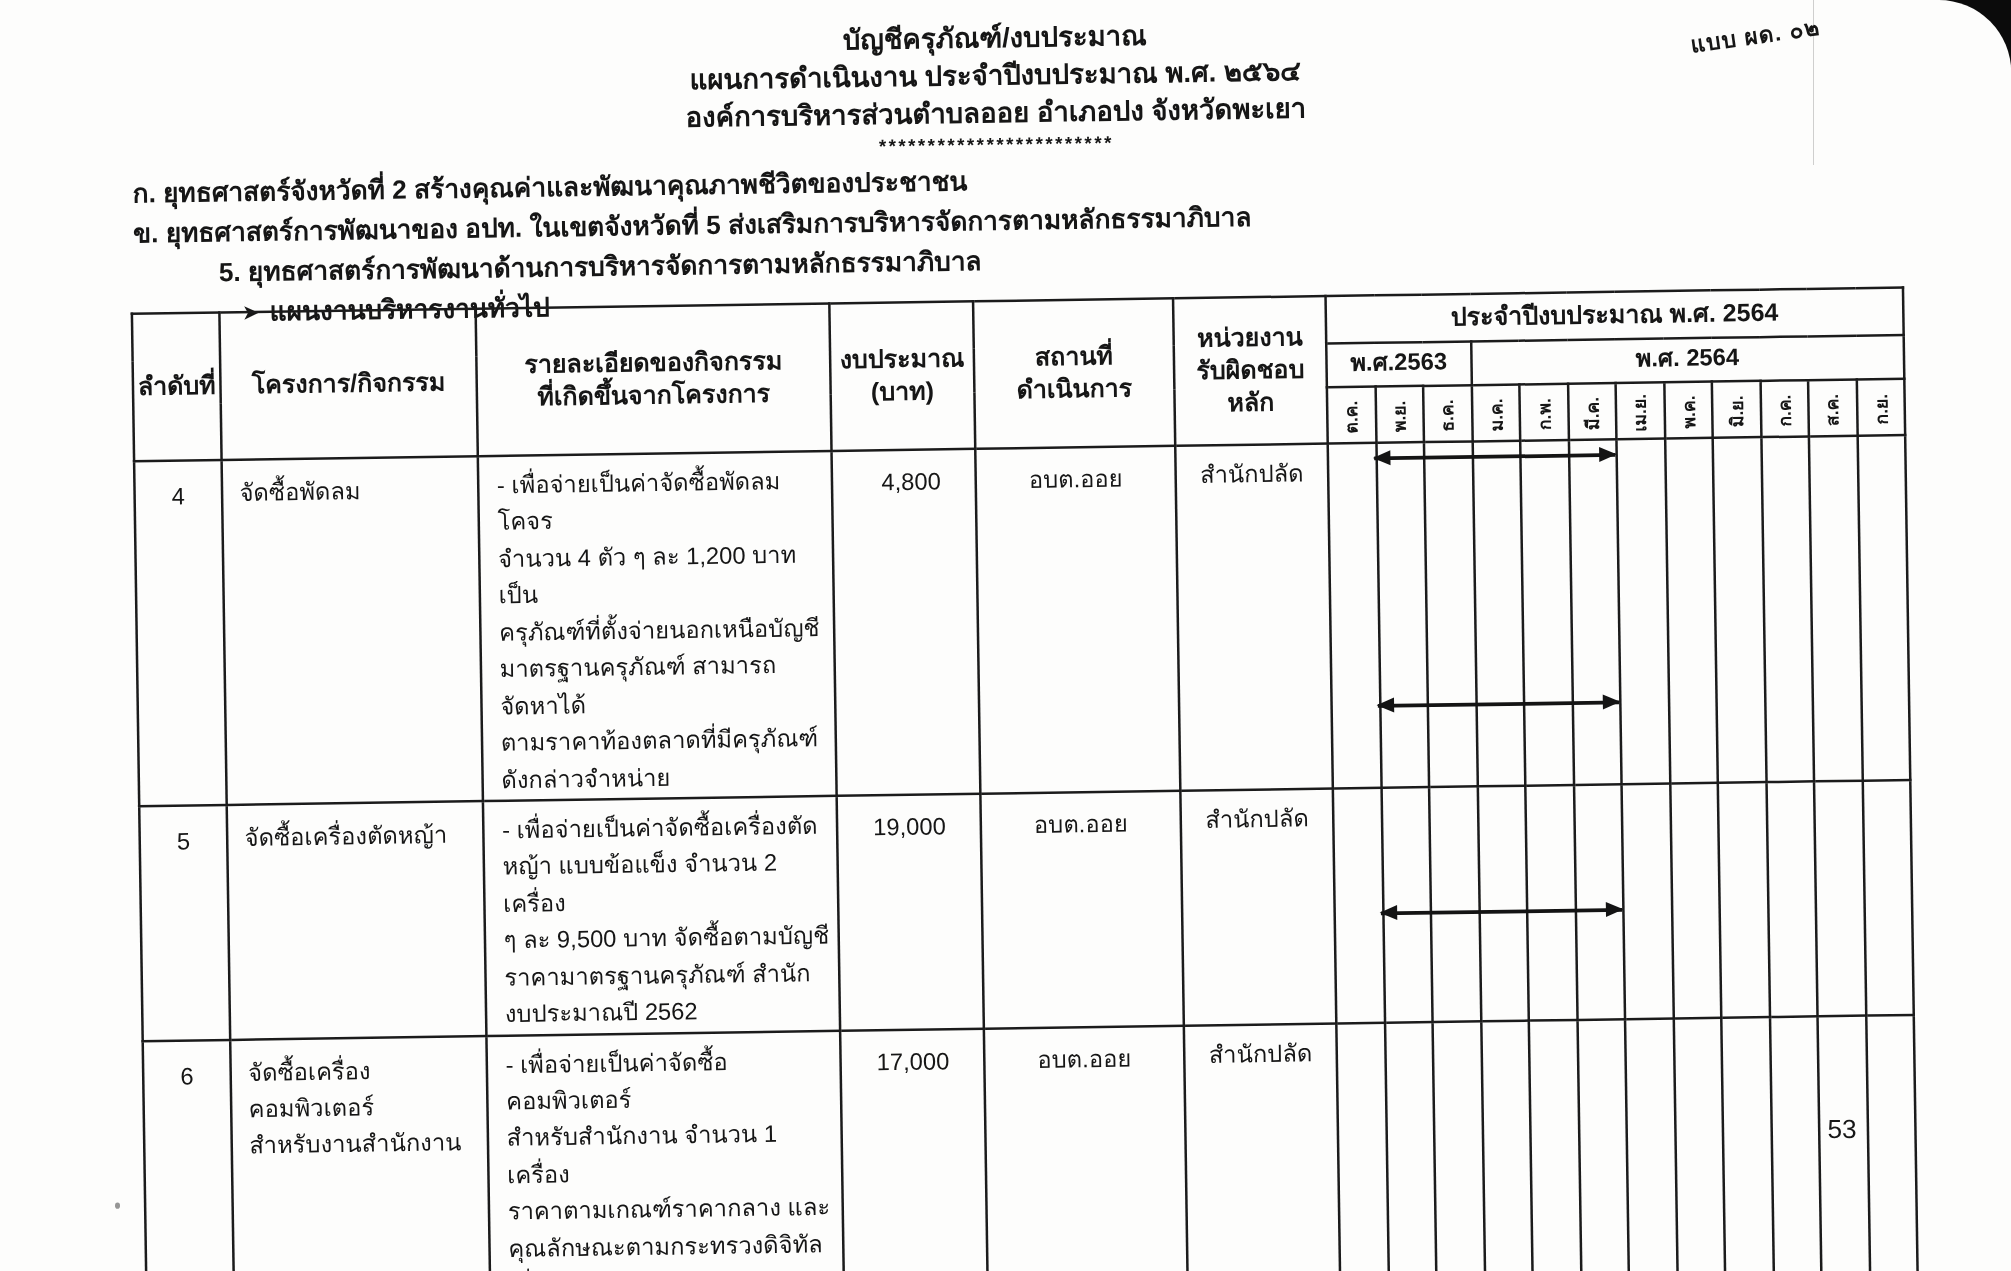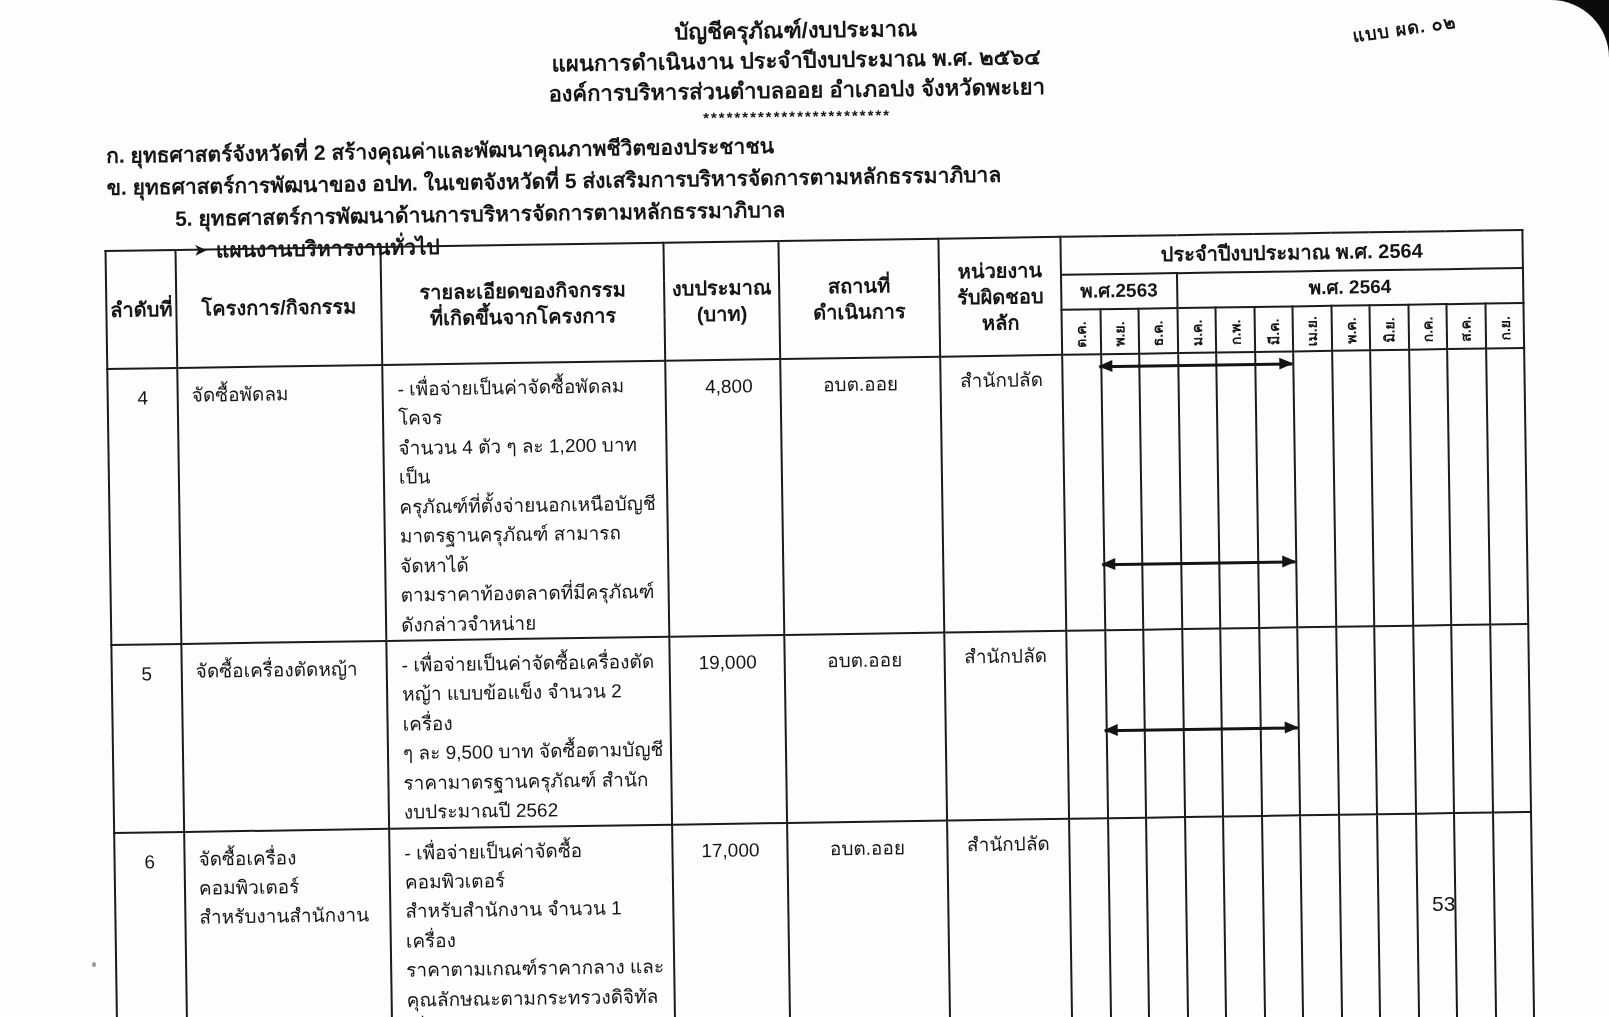--- a/index.html
+++ b/index.html
@@ -55,21 +55,21 @@
   tr.r4{ height:190px; } tr.r5{ height:160px; } tr.r6{ height:180px; }
 
   
   .t-arrow{ position:absolute; left:993px; width:193px; height:2.6px; background:#141414; }
   .t-arrow::before, .t-arrow::after{ content:""; position:absolute; top:50%; width:0; height:0;
     border-top:6px solid transparent; border-bottom:6px solid transparent; transform:translateY(-50%); }
   .t-arrow::before{ left:-1px; border-right:14px solid #141414; }
   .t-arrow::after{ right:-1px; border-left:14px solid #141414; }
   .arrow-r4{ top:130px; } .arrow-r5{ top:328px; } .arrow-r6{ top:494px; }
 
-  .page-number{ position:absolute; left:1432px; top:892px; font-size:21px; z-index:3; }
+  .page-number{ position:absolute; left:1462px; top:892px; font-size:21px; z-index:3; }
   .speck{ position:absolute; left:92px; top:962px; width:4px; height:5px; background:#6a6a6a; border-radius:50%; opacity:.7; z-index:3; }
 </style>
 </head>
 <body>
 
 <div class="black-corner"></div>
 <div class="white-corner-cover"></div>
 
 <div class="form-code">แบบ ผด. ๐๒</div>
 

